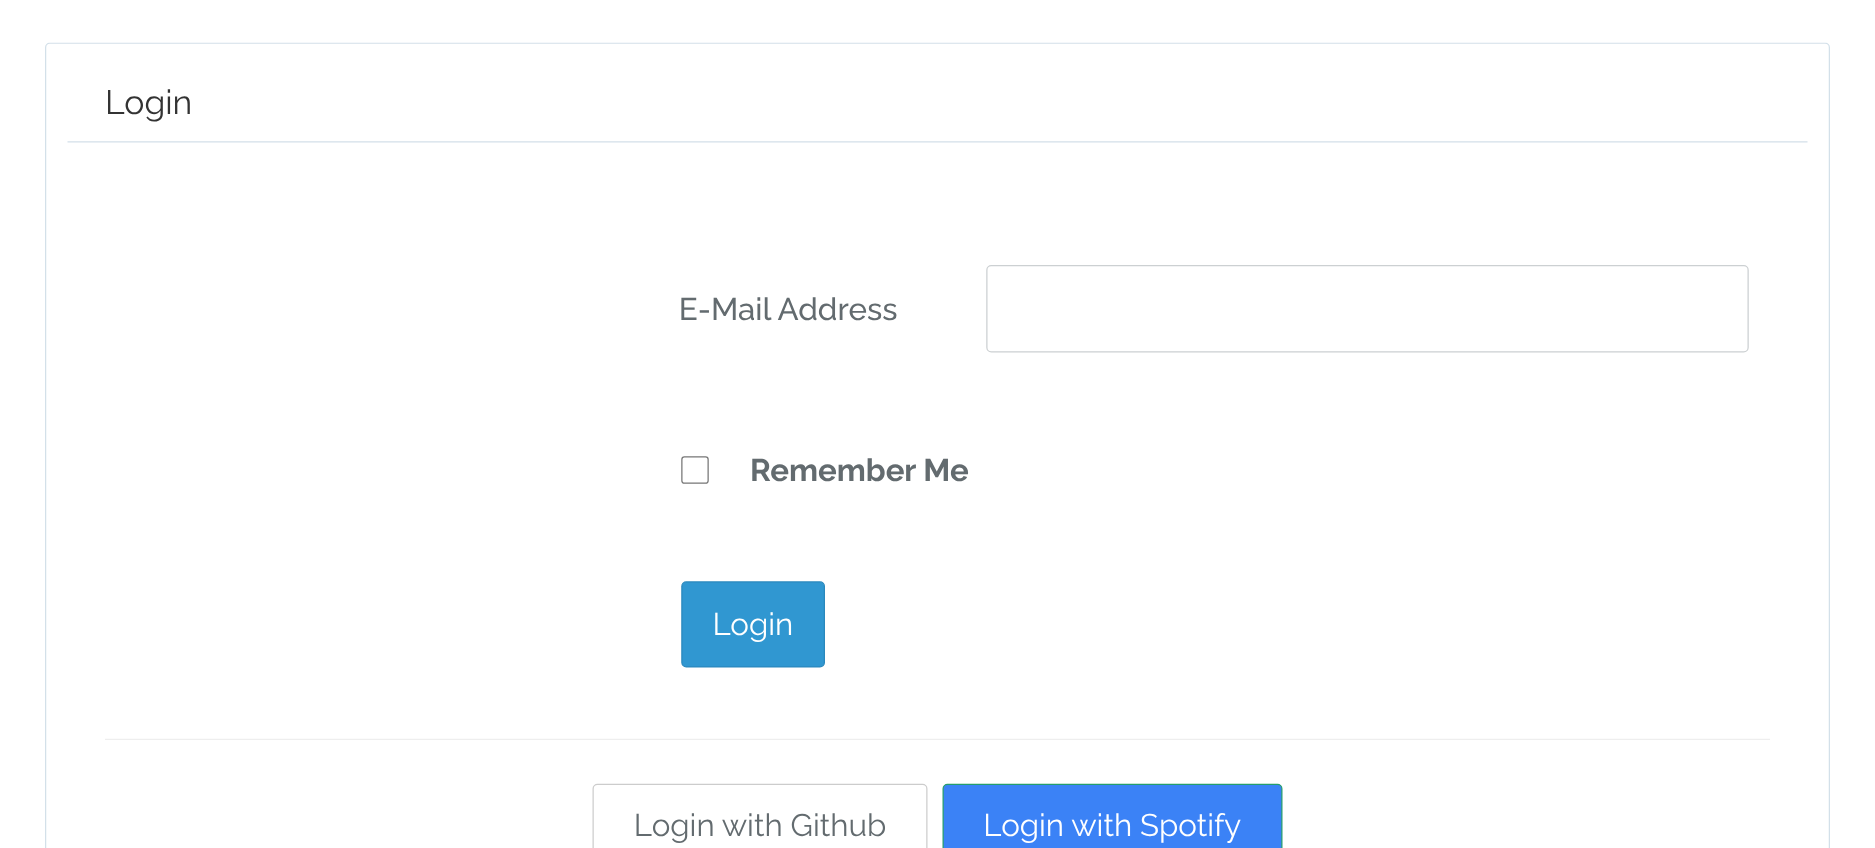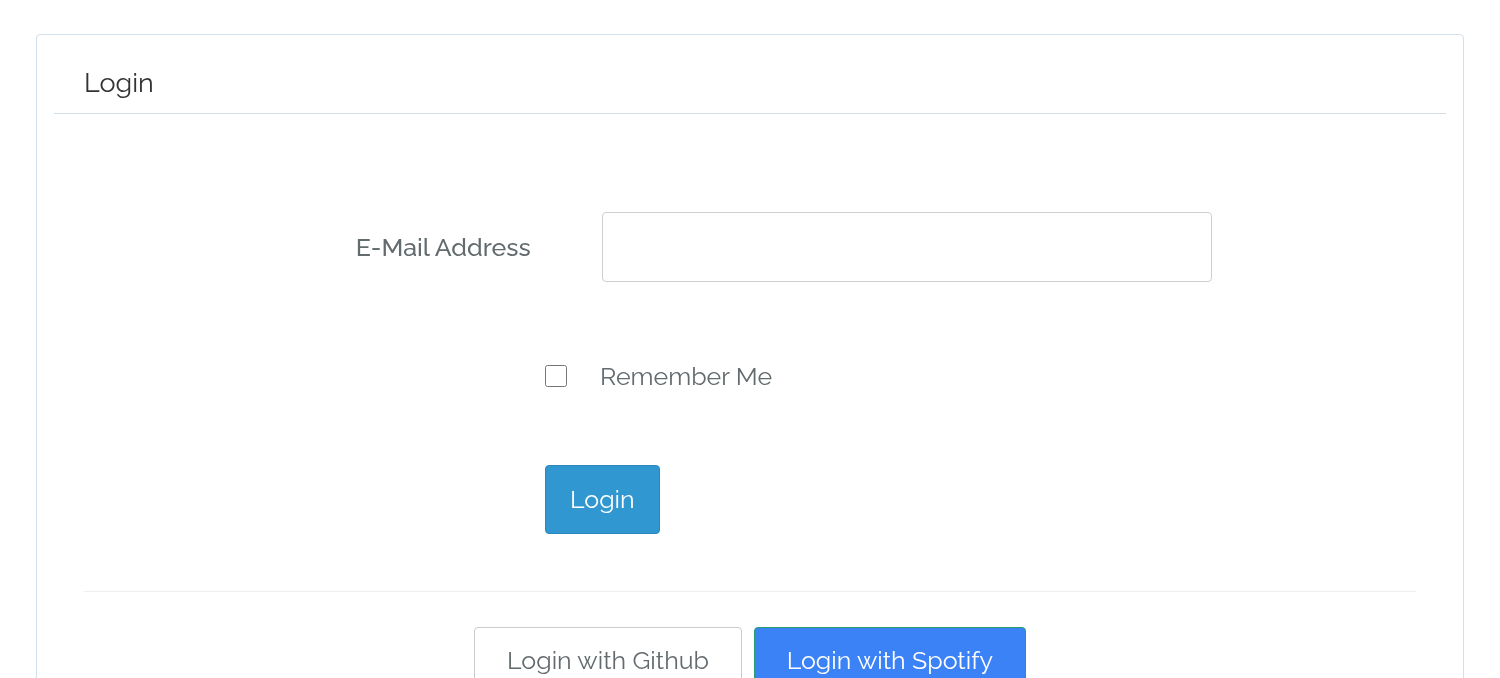--- a/index.html
+++ b/index.html
@@ -26,20 +26,21 @@
       color: #333;
       border-bottom: 1px solid #d3e0e9;
     }
     .panel-body {
       padding: 30px 30px 25px;
     }
     .form-group {
       display: flex;
       align-items: center;
       margin-bottom: 28px;
+      justify-content: flex-end;
     }
     .control-label {
       width: 33.333%;
       text-align: right;
       padding-right: 20px;
       font-size: 25px;
       font-weight: 500;
       color: #636b6f;
     }
     .input-col {
@@ -67,21 +68,21 @@
     .checkbox-input {
       width: 22px;
       height: 22px;
       border-radius: 4px;
       accent-color: #3097D1;
       margin-right: 16px;
       cursor: pointer;
     }
     .checkbox-label {
       font-size: 25px;
-      font-weight: 400;
+      font-weight: 700;
       color: #636b6f;
       cursor: pointer;
     }
     .action-row {
       display: flex;
       align-items: center;
       gap: 30px;
     }
     .btn {
       display: inline-block;

